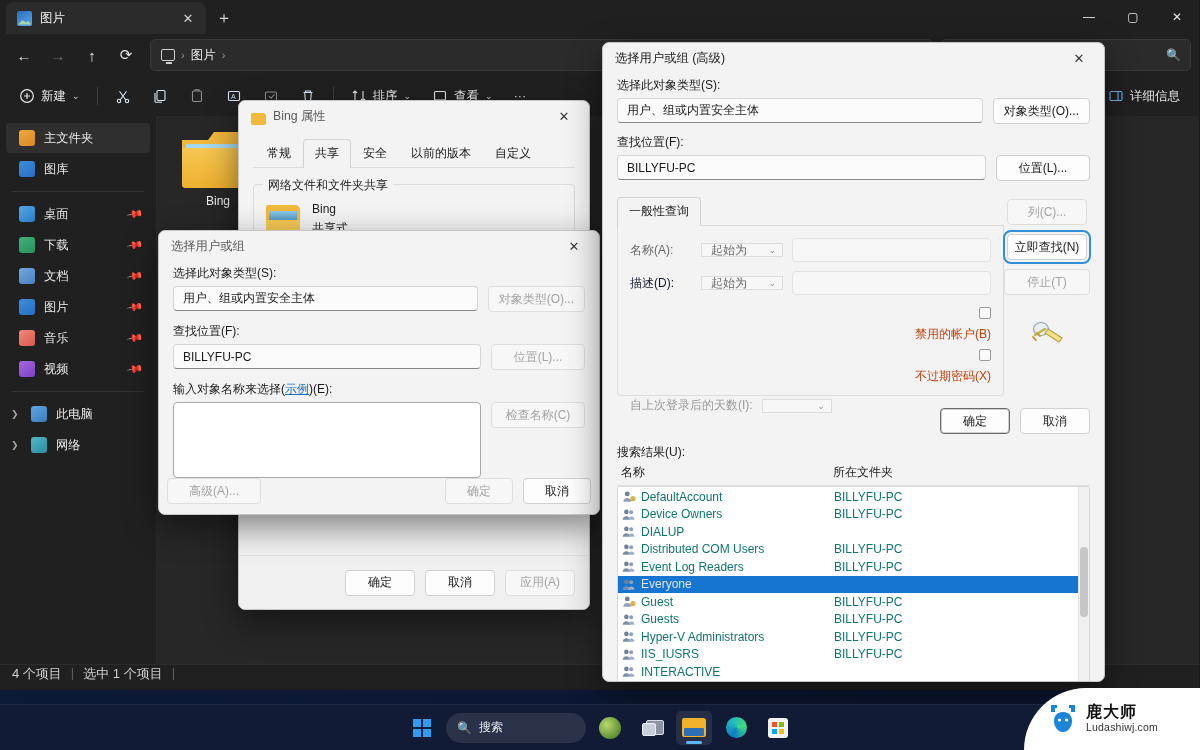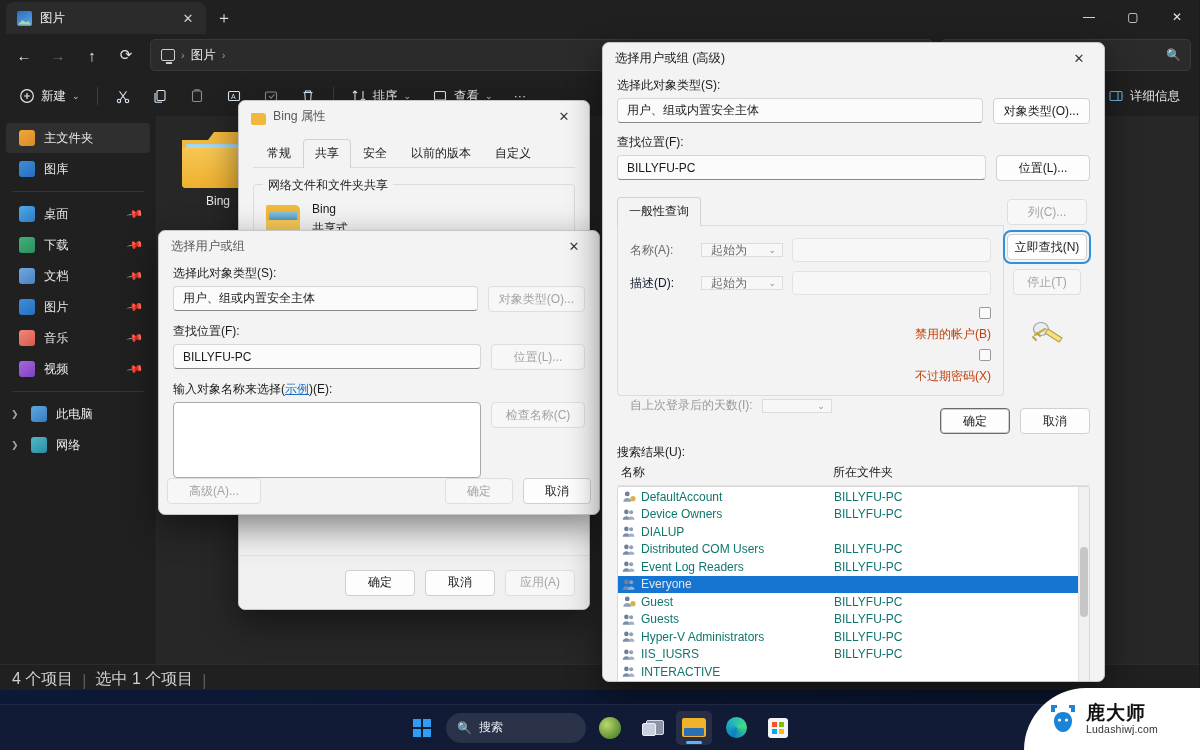--- a/index.html
+++ b/index.html
@@ -60,21 +60,21 @@
 
   
   #watermark {
     position:absolute; right:0; bottom:0; width:176px; height:62px;
     background:#fff; border-top-left-radius:70px;
     display:flex; align-items:center; gap:6px; padding-left:22px;
   }
   .wm-deer { width:34px;height:34px; position:relative; flex:0 0 auto;}
   .wm-deer svg { width:34px; height:34px; display:block;}
   .wm-text { line-height:1.05; }
-  .wm-cn { font-size:19px; font-weight:bold; color:#111; letter-spacing:1px;}
+  .wm-cn { font-size:16px; font-weight:bold; color:#111; letter-spacing:1px;}
   .wm-en { font-size:10.5px; color:#333; letter-spacing:.2px;}
 
   
   #explorer {
     position:absolute; left:0; top:0; width:1200px; height:690px;
     background:#202020; color:#e6e6e6;
     display:flex; flex-direction:column;
     border-right:1px solid #1a1a1a;
   }
   .titlebar { height:34px; display:flex; align-items:flex-end; background:#202020; position:relative; }
@@ -136,21 +136,21 @@
                  border-radius:3px 8px 4px 4px; clip-path: polygon(0 8px, 26px 8px, 32px 0, 72px 0, 72px 56px, 0 56px);}
   .folder-photo { position:absolute; left:4px; top:14px; width:64px; height:30px; overflow:hidden; border-radius:1px;
      background:linear-gradient(#9fd7ef 0%, #bfe4f3 38%, #e8d8b0 44%, #ddc894 100%);}
   .folder-photo:after{content:'';position:absolute;left:0;bottom:5px;width:100%;height:9px;
      background:linear-gradient(#4c9cc4,#6fb9d8);}
   .folder-front { position:absolute; left:0; bottom:0; width:72px; height:40px;
      background:linear-gradient(#f7c753,#eeb02e); border-radius:2px 2px 4px 4px;}
   .file-name { font-size:12px; color:#ededed; }
 
   .statusbar { height:26px; background:#202020; border-top:1px solid #2c2c2c;
-               display:flex; align-items:flex-end; gap:9px; padding:0 12px; font-size:16px; color:#cfcfcf;}
+               display:flex; align-items:flex-start; gap:9px; padding:0 12px; font-size:13px; color:#cfcfcf;}
   .st-sep { color:#5e5e5e; }
 
   
   .dlg {
     position:absolute; background:#f3f3f3; border:1px solid #c5c5c5; border-radius:7px;
     box-shadow:0 12px 34px rgba(0,0,0,.48); color:#1b1b1b; font-size:12px;
     overflow:hidden;
   }
   .dlg-title { height:30px; display:flex; align-items:center; padding:0 4px 0 12px; font-size:12.3px; color:#1b1b1b;}
   .dlg-title .t { flex:1; display:flex; align-items:flex-end; gap:7px;}
@@ -534,21 +534,21 @@
               <span></span>
               <span class="cv">⌄</span>
             </div>
           </div>
         </div>
       </div>
 
       <div style="width:86px;display:flex;flex-direction:column;gap:9px;padding-top:10px;align-items:center">
         <div class="btn dis" style="width:80px">列(C)...</div>
         <div class="btn focusring" style="width:80px">立即查找(N)</div>
-        <div class="btn dis" style="width:68px">停止(T)</div>
+        <div class="btn dis" style="width:86px">停止(T)</div>
         <div style="margin-top:14px">
           <svg width="40" height="30" viewBox="0 0 40 30">
             <ellipse cx="14" cy="11" rx="7.5" ry="6.5" fill="#e9eef2" stroke="#9aa4ad" stroke-width="1.2"></ellipse>
             <path d="M18 15 L32 24 L35 20 L21 11 Z" fill="#f2e08a" stroke="#b9a23c" stroke-width="1.1"></path>
             <path d="M8 17 L18 11" stroke="#c9b24c" stroke-width="2.5" stroke-linecap="round"></path>
             <path d="M6 19 L9 22 M10 15 L13 18" stroke="#b9a23c" stroke-width="1.8" stroke-linecap="round"></path>
           </svg>
         </div>
       </div>
     </div>

